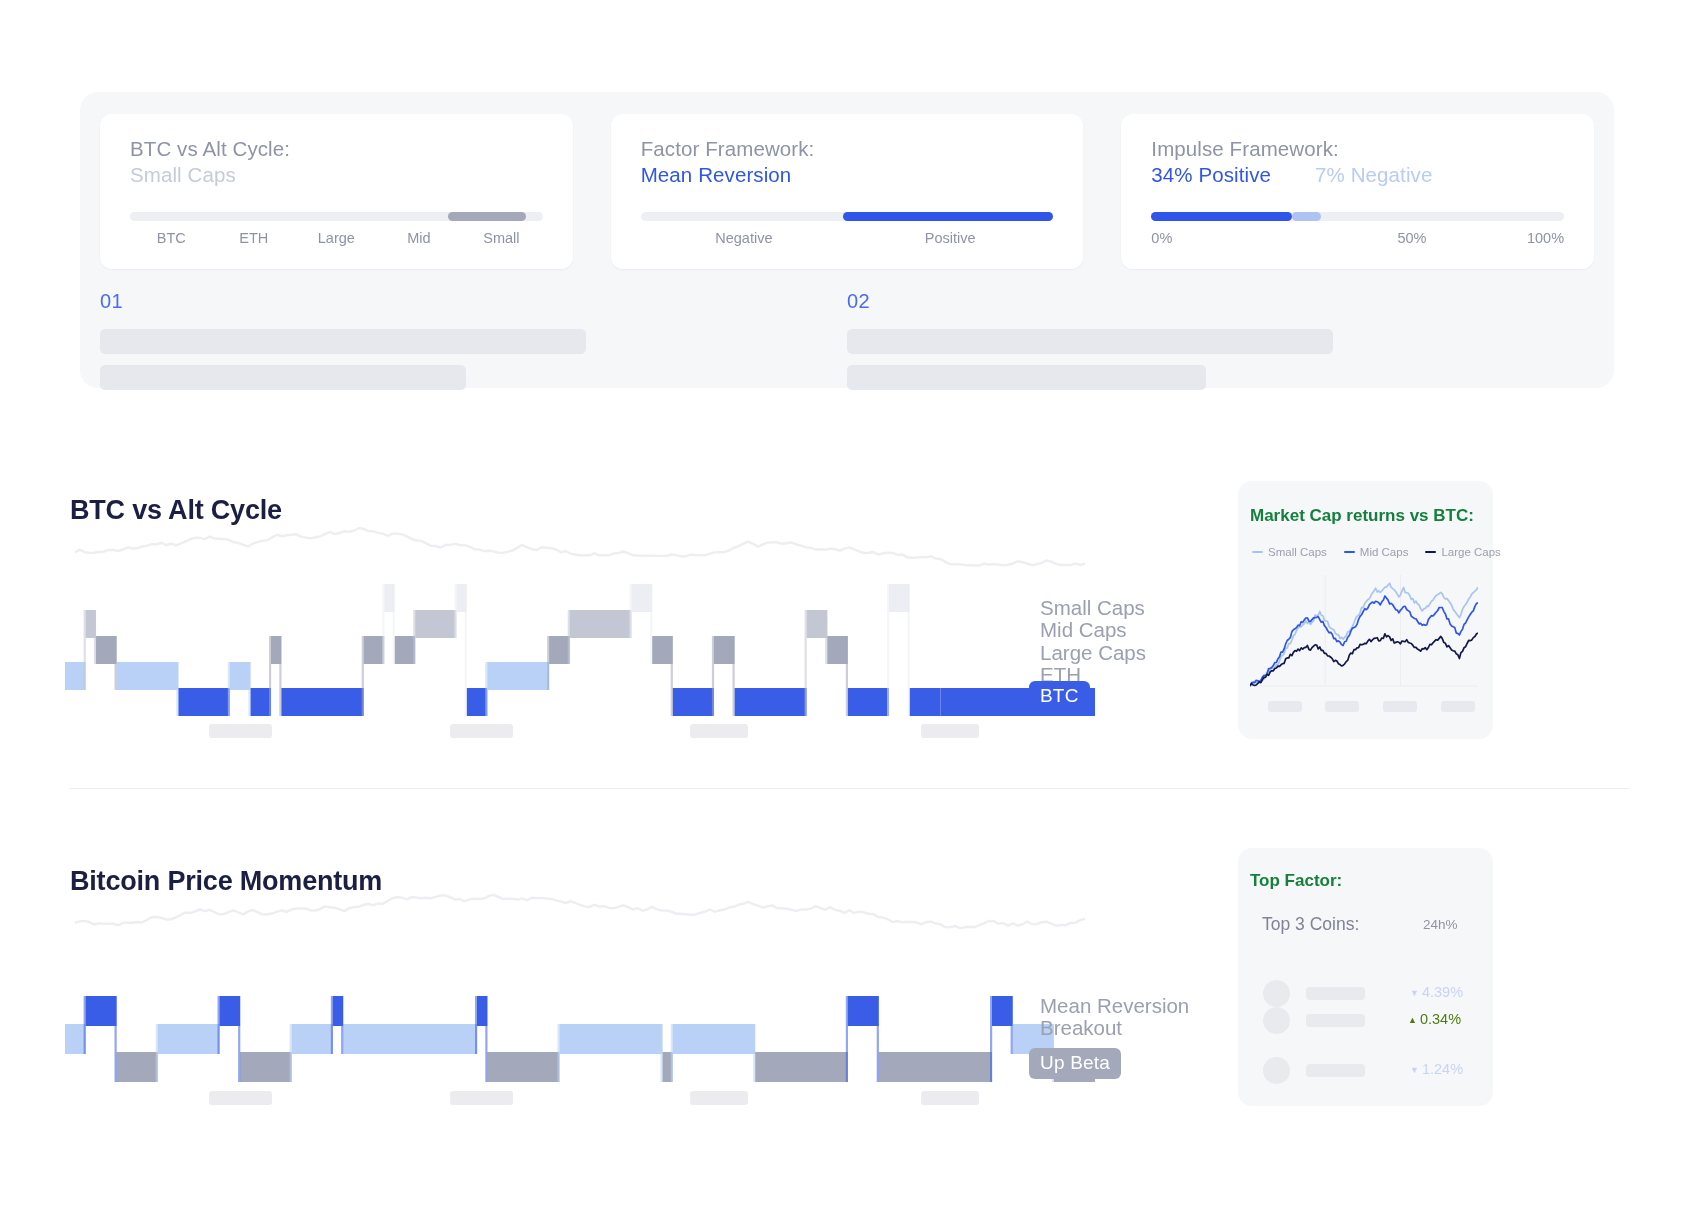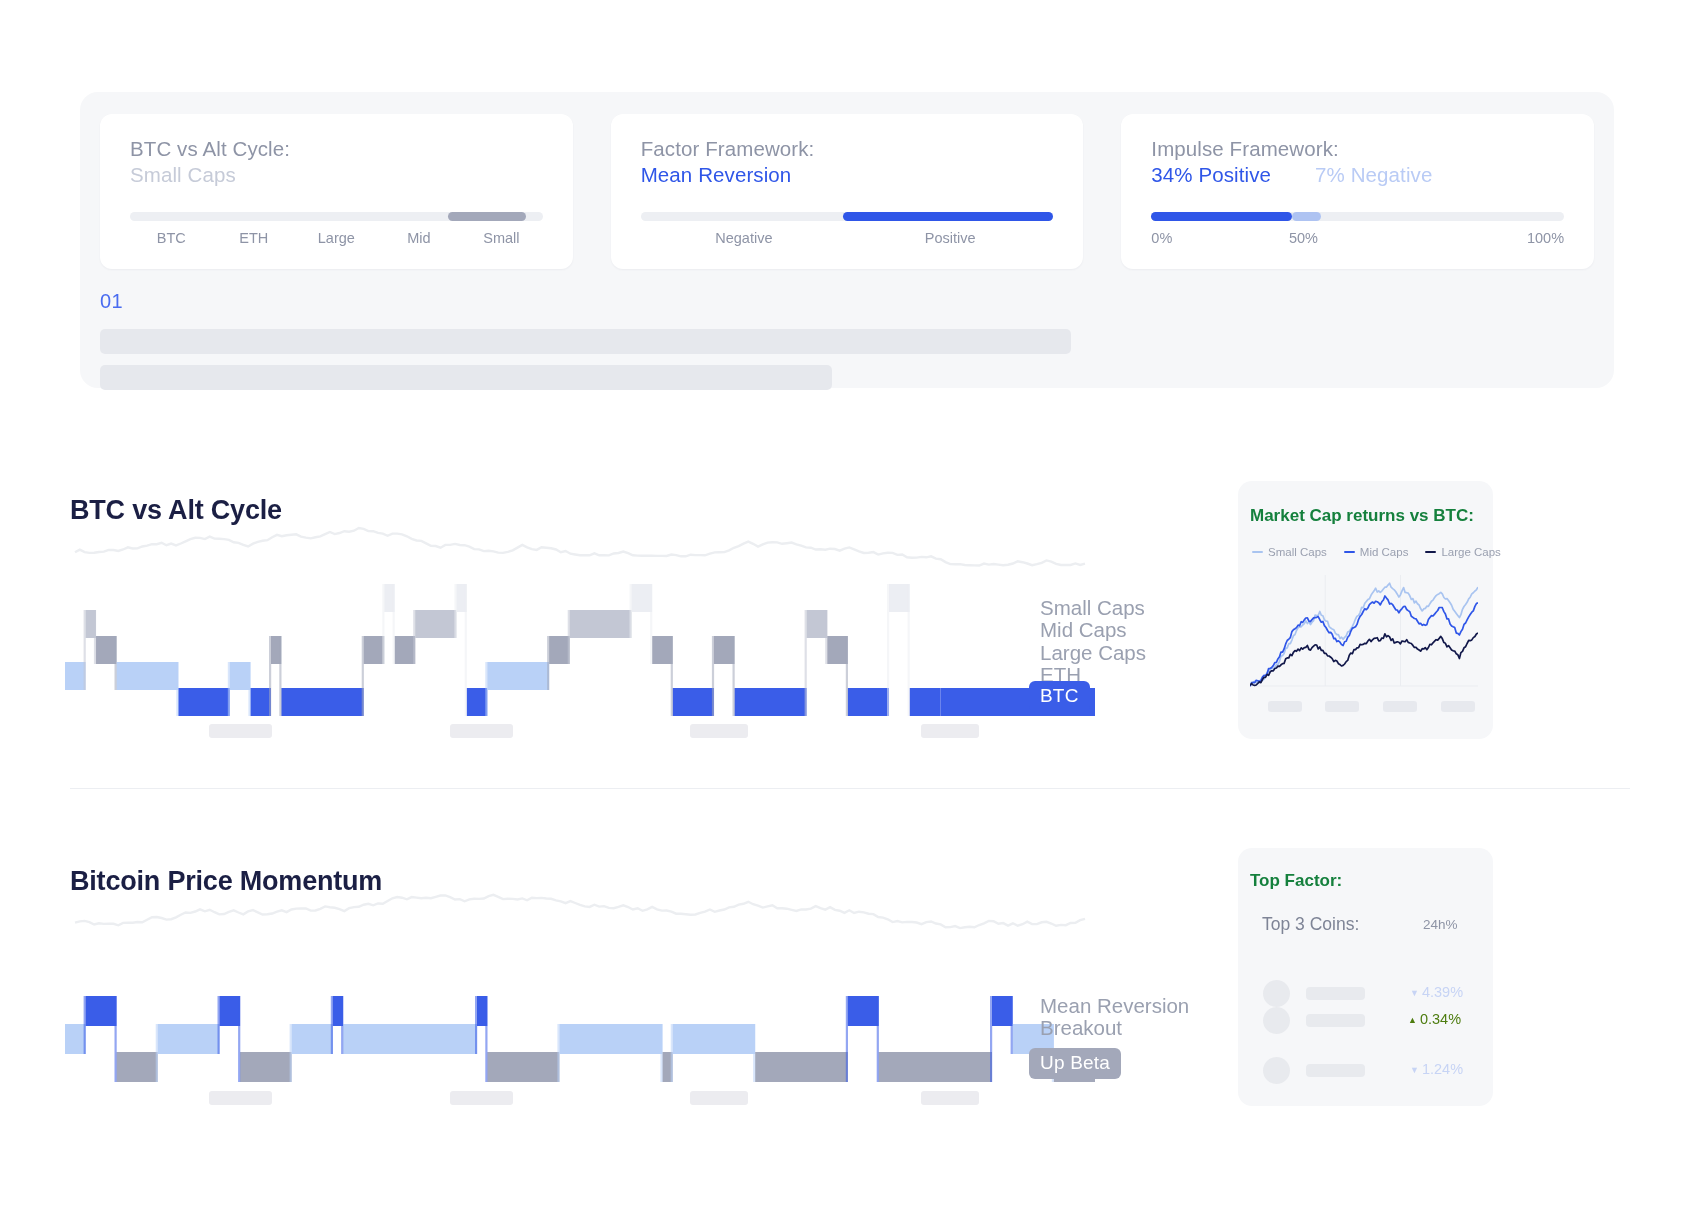--- a/index.html
+++ b/index.html
@@ -64,21 +64,21 @@
   }
   .bar-labels {
     display: flex;
     margin-top: 9px;
     font-size: 14.5px;
     color: #8e94a6;
   }
   .bar-labels span { flex: 1 1 0; text-align: center; }
   .bar-labels.two span { flex: 1 1 0; text-align: center; }
   .bar-labels.three span:nth-child(1) { text-align: left; }
-  .bar-labels.three span:nth-child(2) { text-align: left; }
+  .bar-labels.three span:nth-child(2) { text-align: right; }
   .bar-labels.three span:nth-child(3) { text-align: right; }
 
   
   .ph-row {
     position: absolute;
     left: 20px; top: 198px;
     width: 1494px;
     display: flex;
   }
   .ph-col { flex: 1 1 0; }
@@ -254,20 +254,25 @@
           <span>100%</span>
         </div>
       </div>
     </div>
 
     <div class="ph-row">
       <div class="ph-col">
         <div class="ph-num">01</div>
         <div class="ph-bar" style="width:65%"></div>
         <div class="ph-bar" style="width:49%"></div>
+      </div>
+      <div class="ph-col">
+        <div class="ph-num">02</div>
+        <div class="ph-bar" style="width:65%"></div>
+        <div class="ph-bar" style="width:48%"></div>
       </div>
     </div>
   </div>
 
   <div class="section-title" style="left:70px; top:455px;">BTC vs Alt Cycle</div>
 
   <div class="chart-area" style="left:65px; top:470px;">
     <svg id="svg-cycle" class="chart-svg" width="1030" height="220" viewBox="0 0 1030 220">
         <path d="M0.0 42.3 L4.8 39.7 L9.6 42.1 L14.4 42.9 L19.2 42.8 L24.0 42.0 L28.9 41.6 L33.7 39.9 L38.5 40.0 L43.3 41.0 L48.1 39.5 L52.9 37.3 L57.7 38.5 L62.5 38.4 L67.3 36.5 L72.1 35.6 L77.0 34.2 L81.8 34.2 L86.6 32.8 L91.4 35.2 L96.2 33.6 L101.0 35.4 L105.8 33.5 L110.6 31.3 L115.4 29.2 L120.2 27.8 L125.0 27.9 L129.9 29.1 L134.7 26.6 L139.5 28.6 L144.3 28.7 L149.1 29.1 L153.9 29.9 L158.7 32.3 L163.5 32.8 L168.3 34.9 L173.1 36.5 L178.0 33.7 L182.8 31.8 L187.6 30.8 L192.4 30.2 L197.2 27.3 L202.0 24.9 L206.8 26.2 L211.6 25.3 L216.4 24.7 L221.2 24.3 L226.0 26.6 L230.9 27.6 L235.7 28.4 L240.5 27.3 L245.3 26.4 L250.1 24.2 L254.9 22.0 L259.7 24.1 L264.5 23.0 L269.3 21.2 L274.1 21.7 L279.0 20.7 L283.8 18.0 L288.6 18.9 L293.4 21.1 L298.2 21.2 L303.0 22.9 L307.8 23.6 L312.6 25.8 L317.4 23.6 L322.2 23.6 L327.0 24.3 L331.9 26.3 L336.7 28.8 L341.5 30.5 L346.3 30.9 L351.1 33.4 L355.9 35.9 L360.7 36.0 L365.5 37.7 L370.3 34.9 L375.1 34.9 L380.0 33.9 L384.8 35.0 L389.6 35.2 L394.4 36.6 L399.2 39.1 L404.0 39.4 L408.8 41.1 L413.6 40.7 L418.4 41.4 L423.2 42.6 L428.0 42.9 L432.9 41.8 L437.7 40.3 L442.5 37.6 L447.3 34.9 L452.1 37.4 L456.9 39.2 L461.7 39.9 L466.5 37.2 L471.3 37.8 L476.1 38.3 L481.0 39.5 L485.8 42.2 L490.6 41.0 L495.4 43.7 L500.2 44.5 L505.0 45.2 L509.8 45.2 L514.6 45.3 L519.4 43.3 L524.2 45.3 L529.0 45.3 L533.9 45.4 L538.7 43.5 L543.5 43.0 L548.3 41.5 L553.1 43.2 L557.9 45.3 L562.7 45.6 L567.5 45.7 L572.3 45.7 L577.1 45.8 L582.0 45.9 L586.8 45.9 L591.6 46.0 L596.4 44.5 L601.2 45.1 L606.0 46.3 L610.8 46.3 L615.6 44.7 L620.4 45.1 L625.2 45.1 L630.0 45.3 L634.9 43.7 L639.7 42.4 L644.5 42.2 L649.3 42.1 L654.1 40.4 L658.9 37.8 L663.7 36.1 L668.5 33.6 L673.3 31.6 L678.1 33.8 L683.0 36.6 L687.8 34.3 L692.6 32.6 L697.4 32.2 L702.2 32.4 L707.0 33.8 L711.8 33.2 L716.6 32.6 L721.4 34.3 L726.2 35.6 L731.0 37.4 L735.9 37.7 L740.7 39.5 L745.5 39.2 L750.3 39.7 L755.1 38.7 L759.9 39.0 L764.7 40.7 L769.5 38.6 L774.3 37.4 L779.1 39.3 L784.0 41.3 L788.8 43.0 L793.6 42.8 L798.4 42.1 L803.2 44.6 L808.0 43.4 L812.8 42.8 L817.6 42.9 L822.4 44.9 L827.2 44.5 L832.0 47.3 L836.9 47.8 L841.7 47.6 L846.5 46.9 L851.3 47.3 L856.1 46.3 L860.9 48.6 L865.7 49.2 L870.5 52.1 L875.3 54.1 L880.1 54.3 L885.0 54.1 L889.8 55.0 L894.6 55.2 L899.4 55.4 L904.2 55.5 L909.0 53.6 L913.8 54.6 L918.6 54.0 L923.4 54.6 L928.2 55.3 L933.0 54.7 L937.9 53.5 L942.7 51.3 L947.5 52.2 L952.3 53.5 L957.1 55.2 L961.9 54.2 L966.7 52.8 L971.5 50.4 L976.3 51.6 L981.1 53.9 L986.0 55.0 L990.8 55.0 L995.6 55.0 L1000.4 53.4 L1005.2 54.9 L1010.0 53.7" fill="none" stroke="#eceef1" stroke-width="2.4" transform="translate(10,0)"></path>
         <rect x="0.0" y="152.0" width="20.6" height="28" fill="#b9d1f7"></rect>

